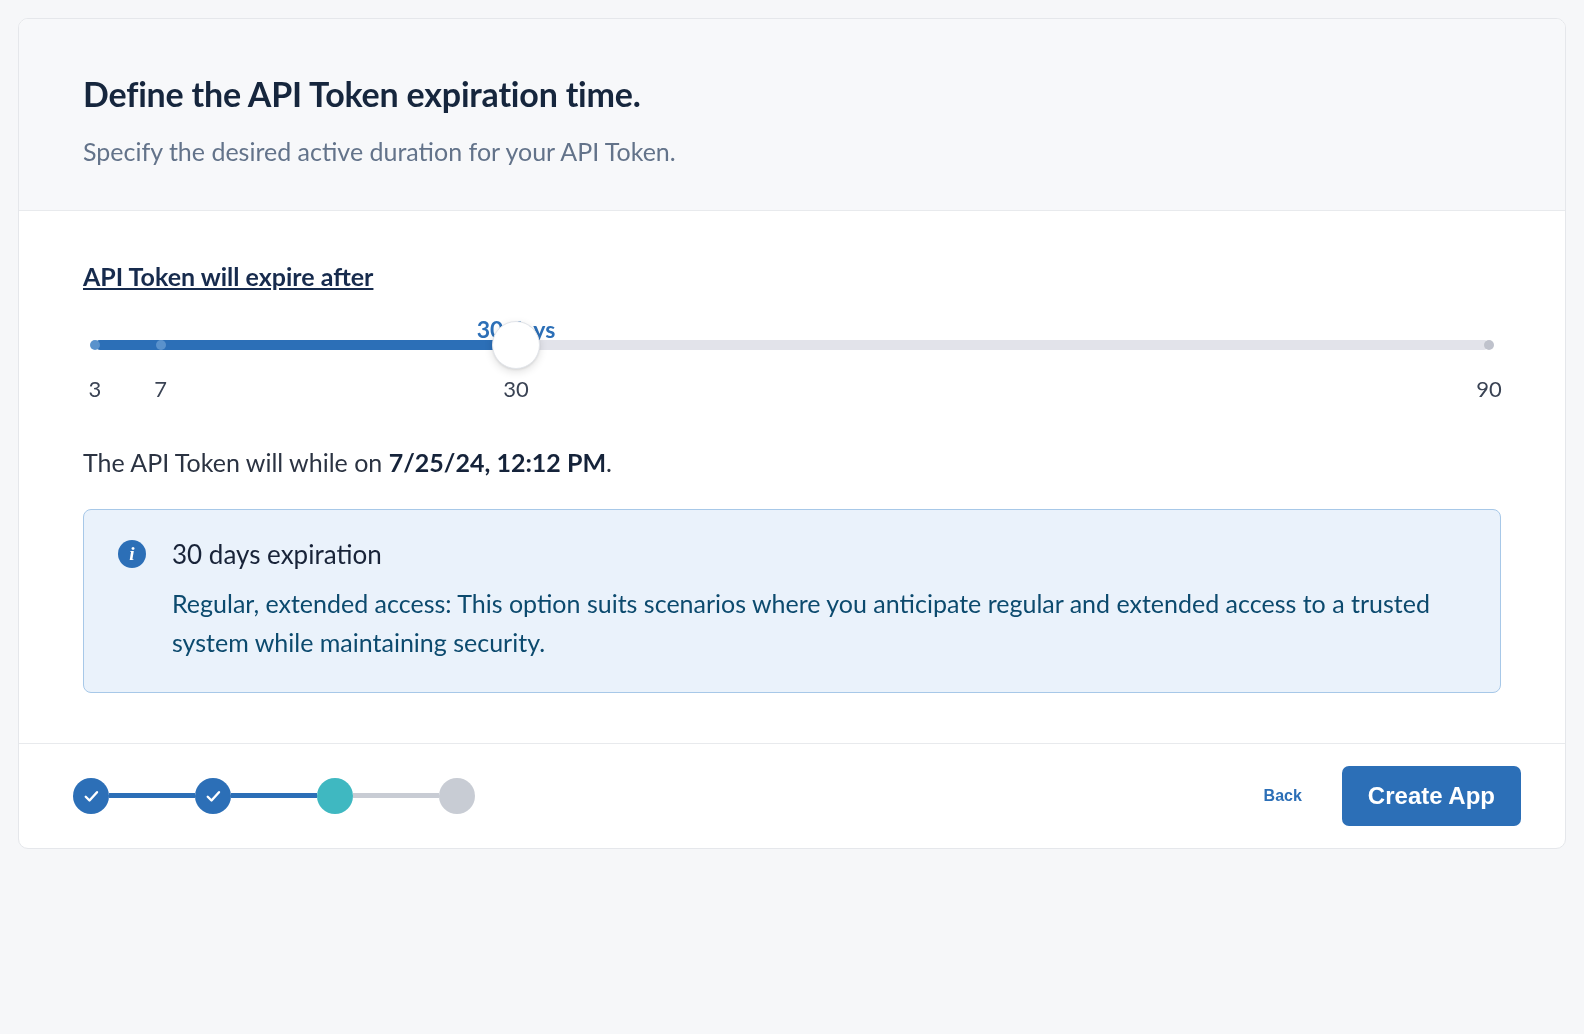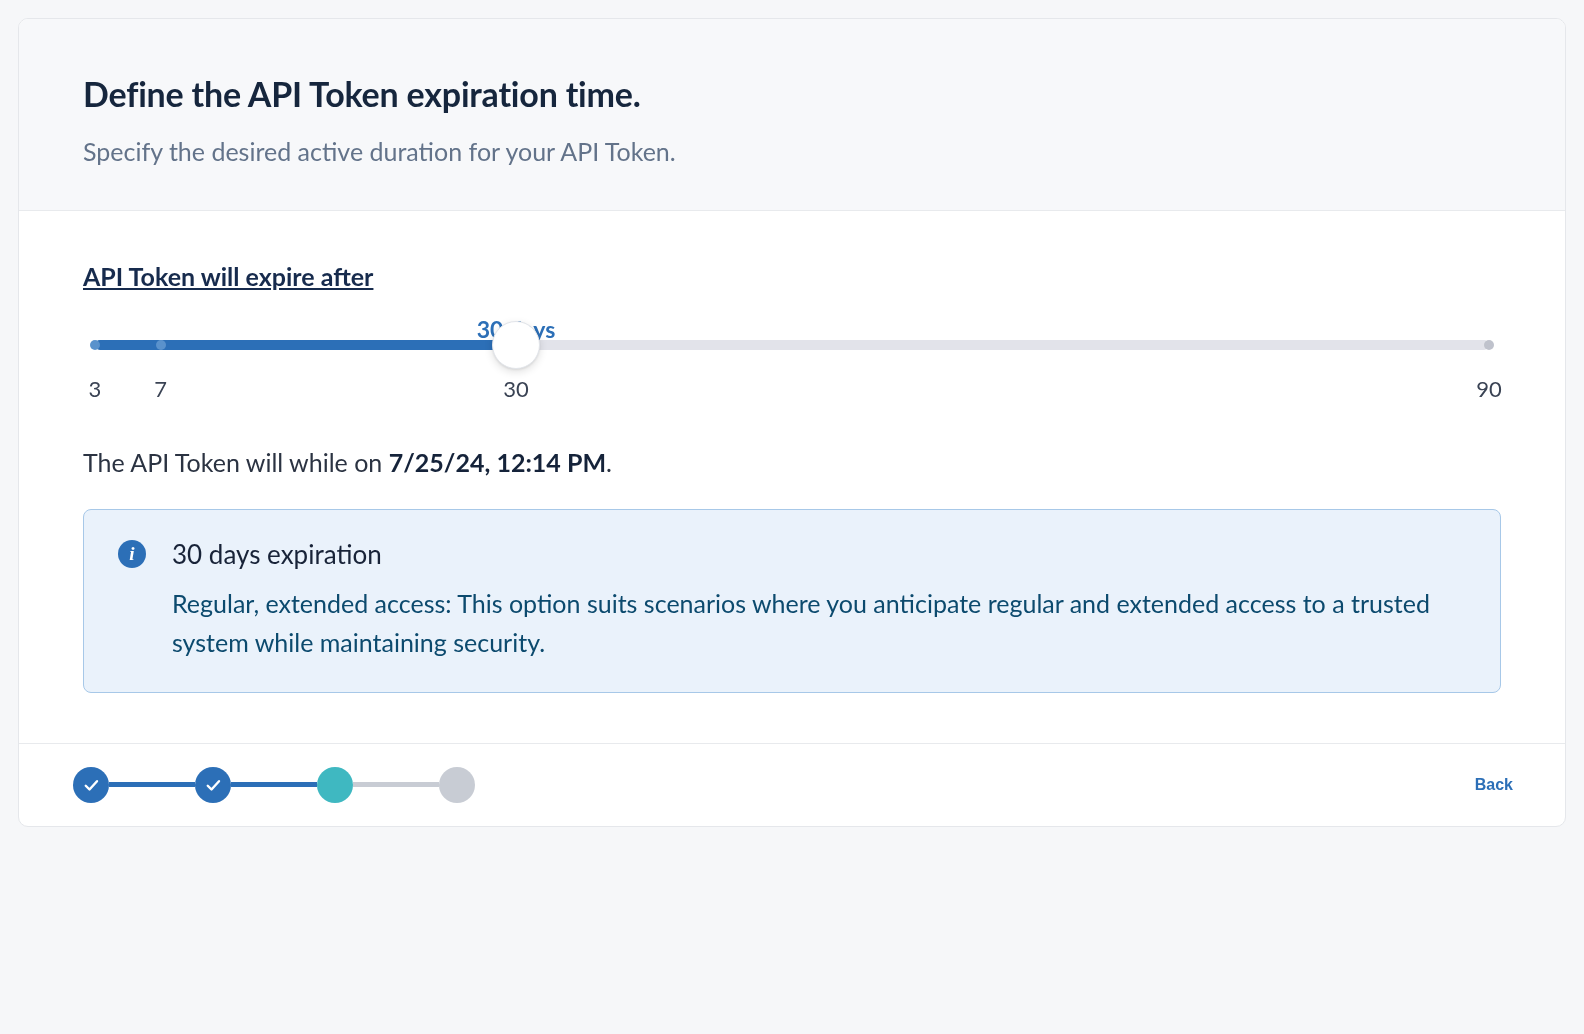--- a/index.html
+++ b/index.html
@@ -264,21 +264,21 @@
         </div>
         <div class="slider-labels" id="slider-labels">
             <span style="left: 0%;">3</span>
             <span style="left: 4.7%;">7</span>
             <span style="left: 30.2%;">30</span>
             <span style="left: 100%;">90</span>
           </div>
       </div>
 
       <div class="expire-sentence">
-        <span>The API Token will while on </span><strong>7/25/24, 12:14 PM</strong><span>.</span>
+        <span>The API Token will while on </span><strong>7/25/24, 12:12 PM</strong><span>.</span>
       </div>
 
       <div class="callout">
         <div class="icon">i</div>
         <div class="callout-content">
           <h3>30 days expiration</h3>
           <p>Regular, extended access: This option suits scenarios where you anticipate regular and extended access to a trusted system while maintaining security.</p>
         </div>
       </div>
     </div>
@@ -296,17 +296,18 @@
               <polyline points="5 13 10 18 20 7"></polyline>
             </svg>
           </div>
           <div class="step-connector done"></div>
           <div class="step-node current"></div>
           <div class="step-connector pending"></div>
           <div class="step-node future"></div>
         </div>
       <div class="footer-actions">
         <button class="btn-secondary">Back</button>
+        <button class="btn-primary">Create App</button>
       </div>
     </div>
 
   </div>
 </div>
 
 </body></html>

